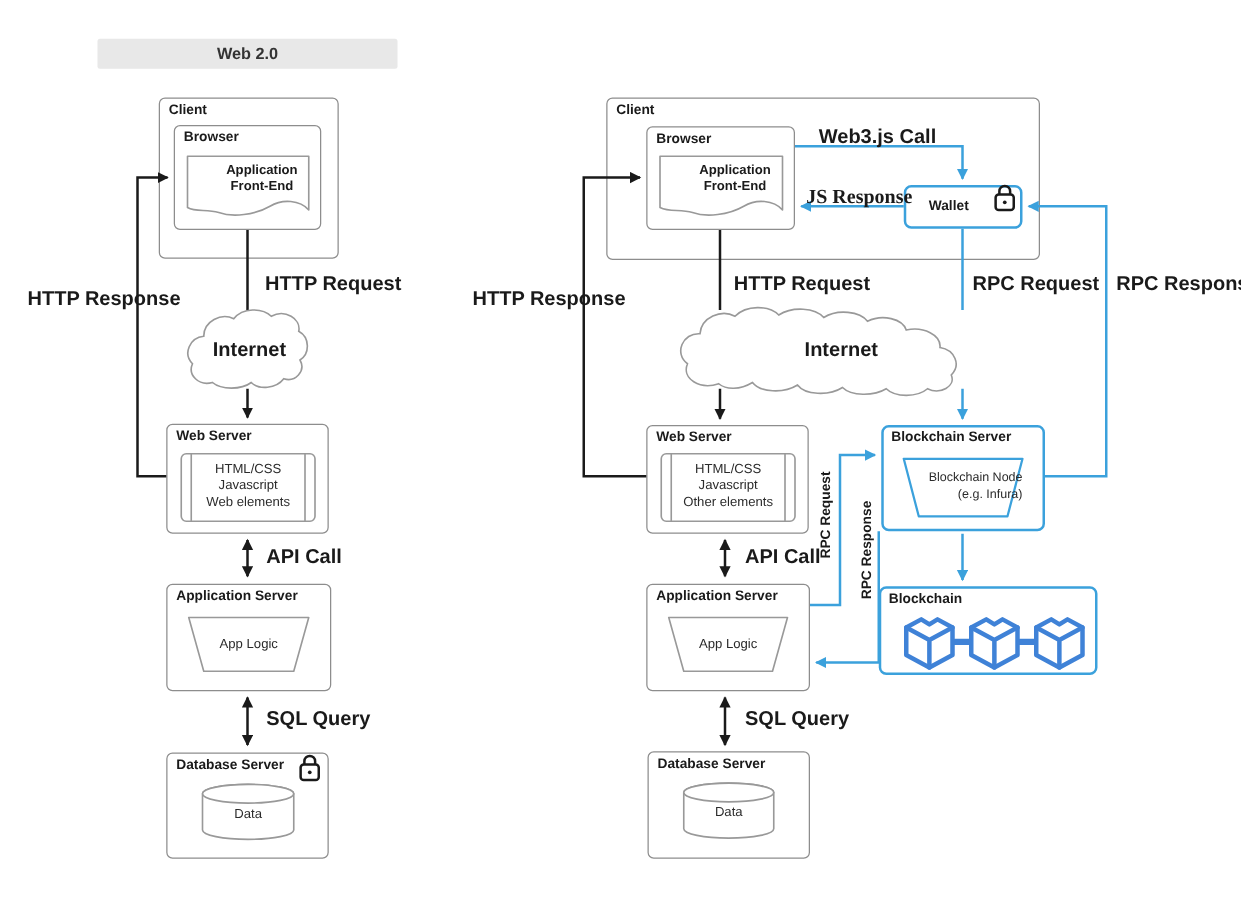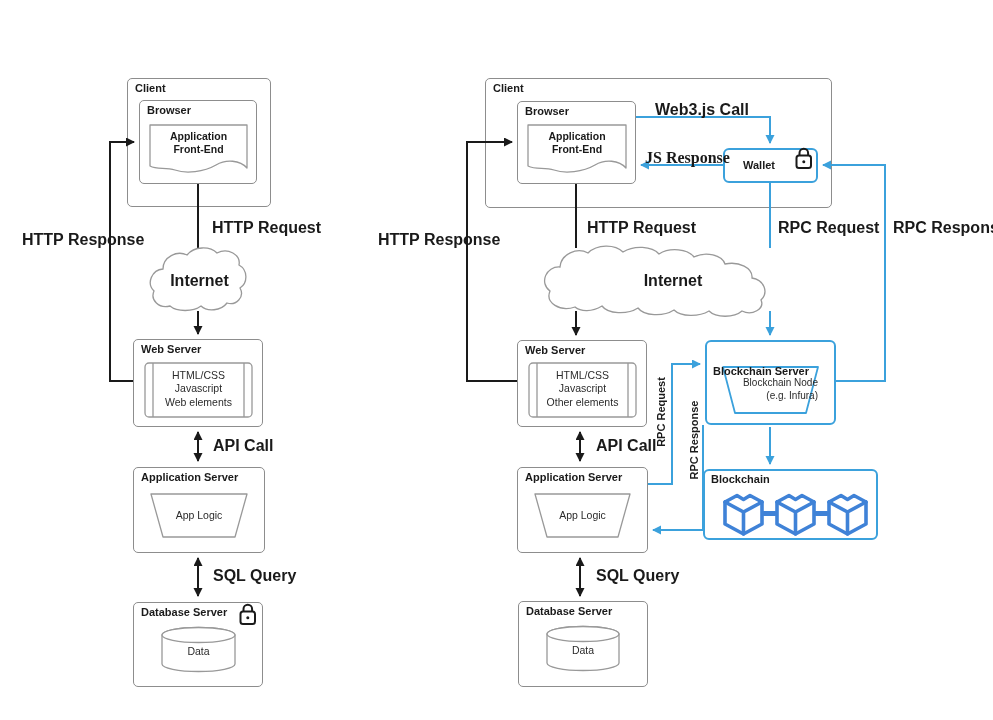--- a/index.html
+++ b/index.html
@@ -13,28 +13,29 @@
   .box.blue{border:2px solid #3BA1DC;border-radius:6px;}
   .hdr{position:absolute;height:24px;background:#e8e8e8;border-radius:2px;
        text-align:center;line-height:24px;font-weight:bold;font-size:13px;color:#333;}
   .title{position:absolute;font-weight:bold;font-size:11px;color:#1a1a1a;white-space:nowrap;}
   .lbl{position:absolute;font-weight:bold;font-size:16px;color:#1a1a1a;white-space:nowrap;}
   .vlbl{position:absolute;font-weight:bold;font-size:11px;color:#1a1a1a;white-space:nowrap;
         transform:translate(-50%,-50%) rotate(-90deg);}
   .txt{position:absolute;font-size:10.5px;color:#2b2b2b;text-align:center;
        white-space:pre-line;line-height:1.28;}
   .txtb{position:absolute;font-weight:bold;font-size:10.5px;color:#1a1a1a;text-align:center;
-        white-space:pre-line;line-height:1.25;}
+        white-space:pre-line;line-height:1.25;padding-left:11px;}
 </style>
 </head>
 <body>
 
 <div id="canvas">
 
   <div class="layer" id="boxes">
+    <div class="hdr" style="left:78px;top:31px;width:240px;">Web 2.0</div>
 
     <div class="box" style="left:127px;top:78px;width:144px;height:129px;"></div>
     <div class="box" style="left:139px;top:100px;width:118px;height:84px;"></div>
     <div class="box" style="left:133px;top:339px;width:130px;height:88px;"></div>
     <div class="box" style="left:133px;top:467px;width:132px;height:86px;"></div>
     <div class="box" style="left:133px;top:602px;width:130px;height:85px;"></div>
 
     <div class="box" style="left:485px;top:78px;width:347px;height:130px;"></div>
     <div class="box" style="left:517px;top:101px;width:119px;height:83px;"></div>
     <div class="box blue" style="left:723px;top:148px;width:95px;height:35px;"></div>
@@ -161,21 +162,21 @@
     <div class="lbl" style="left:22px;top:231px;">HTTP Response</div>
     <div class="lbl" style="left:212px;top:219px;">HTTP Request</div>
     <div class="lbl" style="left:213px;top:437px;">API Call</div>
     <div class="lbl" style="left:213px;top:567px;">SQL Query</div>
 
     <div class="title" style="left:493px;top:82px;">Client</div>
     <div class="title" style="left:525px;top:105px;">Browser</div>
     <div class="title" style="left:525px;top:344px;">Web Server</div>
     <div class="title" style="left:525px;top:471px;">Application Server</div>
     <div class="title" style="left:526px;top:605px;">Database Server</div>
-    <div class="title" style="left:713px;top:344px;margin-top:21px;">Blockchain Server</div>
+    <div class="title" style="left:713px;top:344px;">Blockchain Server</div>
     <div class="title" style="left:711px;top:473px;">Blockchain</div>
     <div class="title" style="left:723px;top:159px;width:72px;text-align:center;">Wallet</div>
 
     <div class="txtb" style="left:528px;top:130px;width:98px;">Application
 Front-End</div>
     <div class="txt" style="left:529px;top:369px;width:107px;">HTML/CSS
 Javascript
 Other elements</div>
     <div class="txt" style="left:535px;top:509px;width:95px;">App Logic</div>
     <div class="txt" style="left:547px;top:644px;width:72px;">Data</div>

